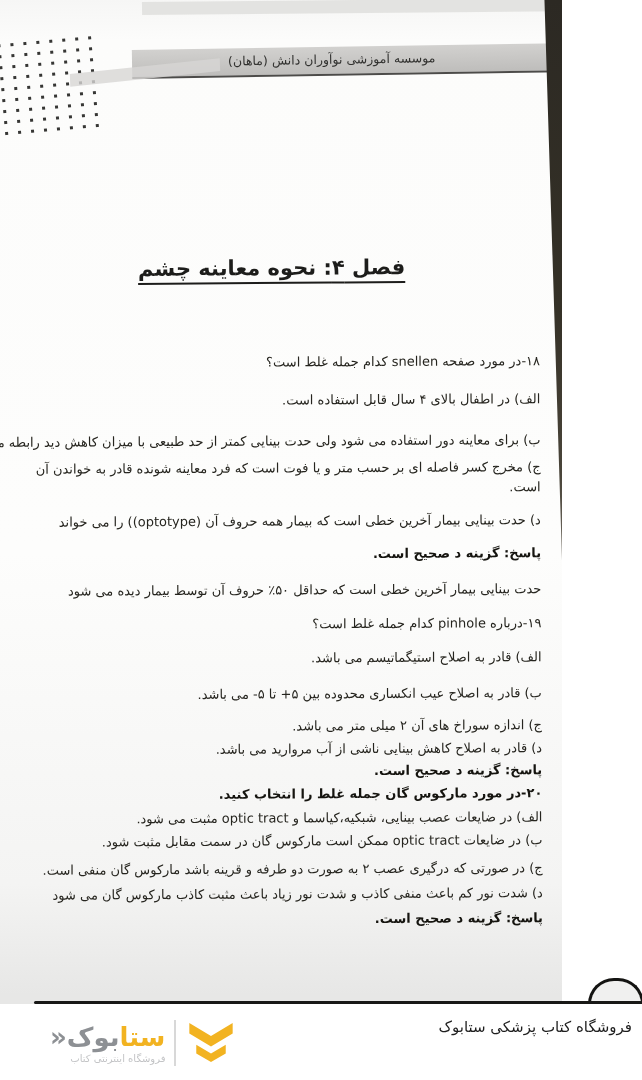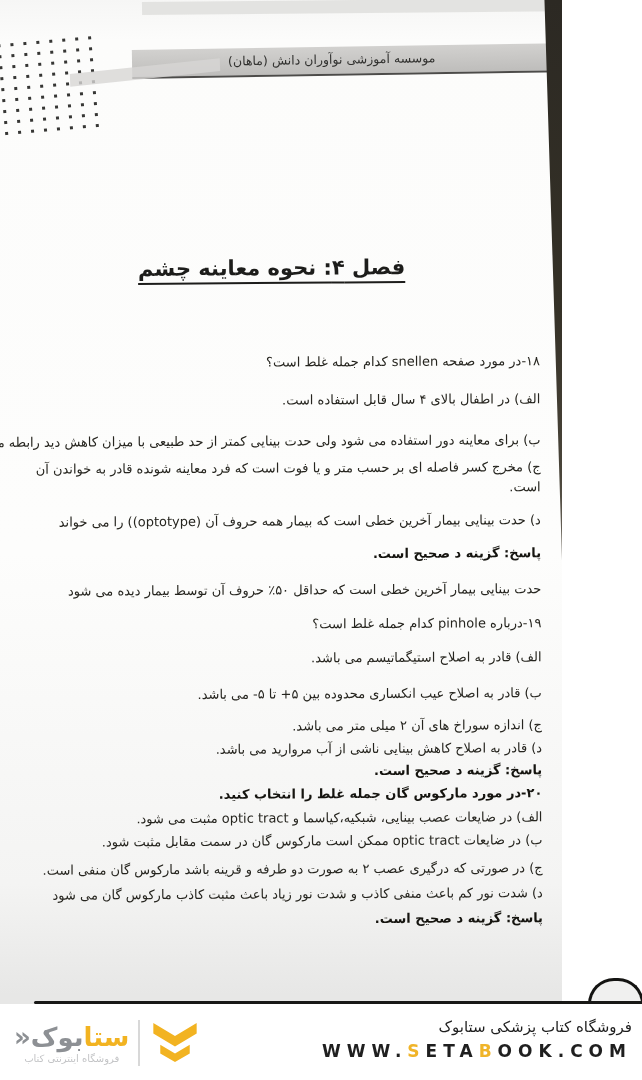--- a/index.html
+++ b/index.html
@@ -99,21 +99,21 @@
   .store-name{font-size:15px;color:#1e1e1e;margin-bottom:5px;}
   .store-url{
     direction:ltr;font-size:17px;font-weight:bold;color:#1f1f1f;
     letter-spacing:6px;white-space:nowrap;
   }
   .gold{color:#f0b429;}
   .footer-left{
     position:absolute;left:14px;top:10px;height:58px;
     display:flex;flex-direction:row;align-items:center;gap:9px;
   }
-  .logo-textcol{display:flex;flex-direction:column;align-items:center;}
+  .logo-textcol{display:flex;flex-direction:column;align-items:flex-end;margin-left:36px;}
   .logo-word{direction:rtl;font-size:26px;font-weight:bold;line-height:28px;white-space:nowrap;}
   .logo-word .lw-yellow{color:#f2b321;}
   .logo-word .lw-gray{color:#8d9094;}
   .logo-tagline{font-size:10px;color:#c3c4c6;direction:rtl;margin-top:2px;}
   .logo-divider{width:2px;height:46px;background:#d8d8d8;}
   .logo-icon{width:52px;height:54px;flex:0 0 auto;}
 </style>
 </head>
 <body>
 
@@ -160,21 +160,20 @@
     </div>
   </div>
 
   <div class="edge-notch"></div>
   <div class="page-edge-line"></div>
 
   <div class="footer">
 
     <div class="footer-right">
       <div class="store-name">فروشگاه کتاب پزشکی ستابوک</div>
-      <div class="store-url"><span>WWW.</span><span class="gold">S</span><span>ETA</span><span class="gold">B</span><span>OOK.COM</span></div>
     </div>
 
     <div class="footer-left">
       <div class="logo-textcol">
         <div class="logo-word"><span class="lw-yellow">ستا</span><span class="lw-gray">بوک«</span></div>
         <div class="logo-tagline">فروشگاه اینترنتی کتاب</div>
       </div>
       <div class="logo-divider"></div>
       <svg class="logo-icon" viewBox="0 0 60 60" xmlns="http://www.w3.org/2000/svg">
         <path d="M5 7 L30 22 L55 7 L55 19 L30 34 L5 19 Z" fill="#f2b321"></path>

